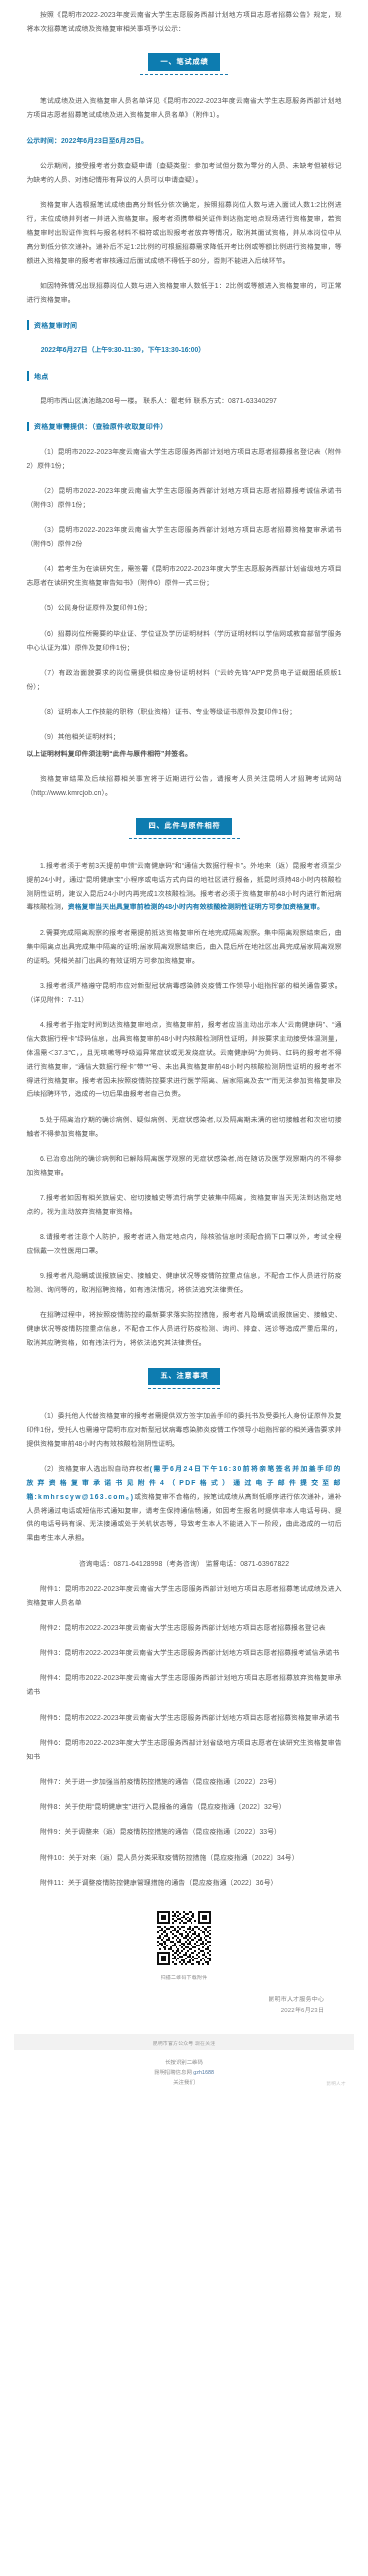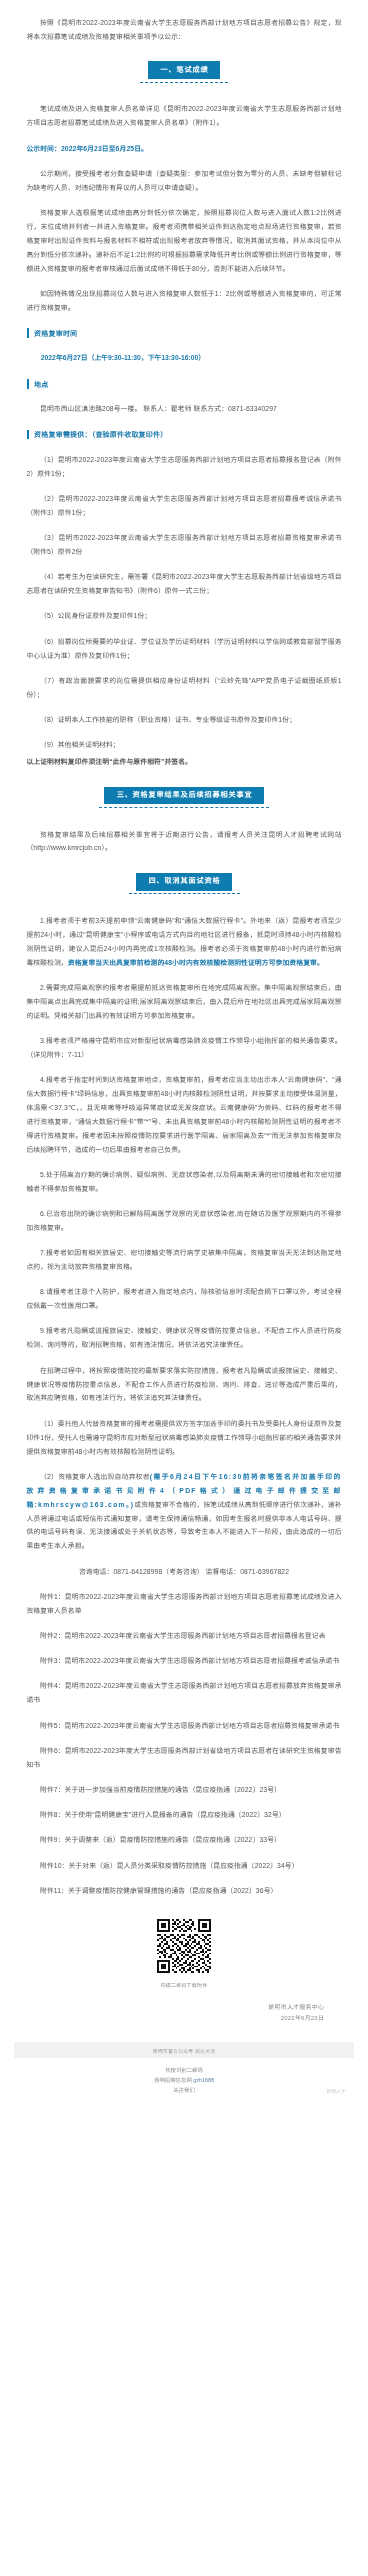--- a/index.html
+++ b/index.html
@@ -8,21 +8,21 @@
     background: #ffffff;
   }
   body {
     width: 368px;
     font-family: "Liberation Sans", "DejaVu Sans", sans-serif;
     color: #3e3e3e;
     -webkit-font-smoothing: antialiased;
   }
   .page {
     width: 340px;
-    margin: 16px auto;
+    margin: 8px auto;
     background: #ffffff;
     position: relative;
     padding: 0 0 0 0;
     box-sizing: border-box;
   }
   .body-wrap {
     padding: 0 12.4px;
     box-sizing: border-box;
   }
   
@@ -200,46 +200,46 @@
     <p class="para">（2）昆明市2022-2023年度云南省大学生志愿服务西部计划地方项目志愿者招募报考诚信承诺书（附件3）原件1份；</p>
     <p class="para">（3）昆明市2022-2023年度云南省大学生志愿服务西部计划地方项目志愿者招募资格复审承诺书（附件5）原件2份</p>
     <p class="para">（4）若考生为在读研究生，需签署《昆明市2022-2023年度大学生志愿服务西部计划省级地方项目志愿者在读研究生资格复审告知书》（附件6）原件一式三份；</p>
     <p class="para">（5）公民身份证原件及复印件1份；</p>
     <p class="para">（6）招募岗位所需要的毕业证、学位证及学历证明材料（学历证明材料以学信网或教育部留学服务中心认证为准）原件及复印件1份；</p>
     <p class="para">（7）有政治面貌要求的岗位需提供相应身份证明材料（“云岭先锋”APP党员电子证截图纸质版1份）；</p>
     <p class="para">（8）证明本人工作技能的职称（职业资格）证书、专业等级证书原件及复印件1份；</p>
     <p class="para tight">（9）其他相关证明材料；</p>
     <p class="para noindent blue-para">以上证明材料复印件须注明“此件与原件相符”并签名。</p>
 
+
+    <p class="para">资格复审结果及后续招募相关事宜将于近期进行公告，请报考人员关注昆明人才招聘考试网站（http://www.kmrcjob.cn）。</p>
+
     <div class="section-head">
-      <div class="banner">三、资格复审结果及后续招募相关事宜</div>
-      <div class="dashed" style="width:170px;"></div>
-    </div>
-
-    <p class="para">资格复审结果及后续招募相关事宜将于近期进行公告，请报考人员关注昆明人才招聘考试网站（http://www.kmrcjob.cn）。</p>
-
-    <div class="section-head">
-      <div class="banner">四、取消其面试资格</div>
+      <div class="banner">四、此件与原件相符</div>
       <div class="dashed" style="width:111px;"></div>
     </div>
 
     <p class="para">
       <span>1.报考者须于考前3天提前申领“云南健康码”和“通信大数据行程卡”。外地来（返）昆报考者须至少提前24小时，通过“昆明健康宝”小程序或电话方式向目的地社区进行报备，抵昆时须持48小时内核酸检测阴性证明，建议入昆后24小时内再完成1次核酸检测。报考者必须于资格复审前48小时内进行新冠病毒核酸检测，</span><span class="blue-bold">资格复审当天出具复审前检测的48小时内有效核酸检测阴性证明方可参加资格复审。</span>
     </p>
 
     <p class="para">2.需要完成隔离观察的报考者需提前抵达资格复审所在地完成隔离观察。集中隔离观察结束后，由集中隔离点出具完成集中隔离的证明;居家隔离观察结束后，由入昆后所在地社区出具完成居家隔离观察的证明。凭相关部门出具的有效证明方可参加资格复审。</p>
     <p class="para">3.报考者须严格遵守昆明市应对新型冠状病毒感染肺炎疫情工作领导小组指挥部的相关通告要求。（详见附件：7-11）</p>
     <p class="para">4.报考者于指定时间到达资格复审地点，资格复审前，报考者应当主动出示本人“云南健康码”、“通信大数据行程卡”绿码信息，出具资格复审前48小时内核酸检测阴性证明，并按要求主动接受体温测量，体温需＜37.3℃，，且无咳嗽等呼吸道异常症状或无发烧症状。云南健康码”为黄码、红码的报考者不得进行资格复审，“通信大数据行程卡”带“*”号、未出具资格复审前48小时内核酸检测阴性证明的报考者不得进行资格复审。报考者因未按照疫情防控要求进行医学隔离、居家隔离及去“*”而无法参加资格复审及后续招聘环节，造成的一切后果由报考者自己负责。</p>
     <p class="para">5.处于隔离治疗期的确诊病例、疑似病例、无症状感染者,以及隔离期未满的密切接触者和次密切接触者不得参加资格复审。</p>
     <p class="para">6.已治愈出院的确诊病例和已解除隔离医学观察的无症状感染者,尚在随访及医学观察期内的不得参加资格复审。</p>
     <p class="para">7.报考者如因有相关旅居史、密切接触史等流行病学史被集中隔离，资格复审当天无法到达指定地点的，视为主动放弃资格复审资格。</p>
     <p class="para">8.请报考者注意个人防护，报考者进入指定地点内，除核验信息时须配合摘下口罩以外，考试全程应佩戴一次性医用口罩。</p>
     <p class="para">9.报考者凡隐瞒或谎报旅居史、接触史、健康状况等疫情防控重点信息，不配合工作人员进行防疫检测、询问等的，取消招聘资格，如有违法情况，将依法追究法律责任。</p>
     <p class="para">在招聘过程中，将按照疫情防控的最新要求落实防控措施，报考者凡隐瞒或谎报旅居史、接触史、健康状况等疫情防控重点信息，不配合工作人员进行防疫检测、询问、排查、送诊等造成严重后果的，取消其应聘资格，如有违法行为，将依法追究其法律责任。</p>
 
+    <div class="section-head">
+      <div class="banner">五、注意事项</div>
+      <div class="dashed" style="width:72px;"></div>
+    </div>
 
     <p class="para">（1）委托他人代替资格复审的报考者需提供双方签字加盖手印的委托书及受委托人身份证原件及复印件1份，受托人也需遵守昆明市应对新型冠状病毒感染肺炎疫情工作领导小组指挥部的相关通告要求并提供资格复审前48小时内有效核酸检测阴性证明。</p>
 
     <p class="para">
       <span>（2）资格复审人选出现自动弃权者</span><span class="blue-bold wide">(需于6月24日下午16:30前将亲笔签名并加盖手印的放弃资格复审承诺书见附件4（PDF格式）通过电子邮件提交至邮箱:kmhrscyw@163.com。)</span><span>或资格复审不合格的，按笔试成绩从高到低顺序进行依次递补，递补人员将通过电话或短信形式通知复审，请考生保持通信畅通，如因考生报名时提供非本人电话号码、提供的电话号码有误、无法接通或处于关机状态等，导致考生本人不能进入下一阶段，由此造成的一切后果由考生本人承担。</span>
     </p>
 
     <p class="para noindent" style="text-align:center;">咨询电话：0871-64128998（考务咨询）  监督电话：0871-63967822</p>
 
     <p class="para">附件1：昆明市2022-2023年度云南省大学生志愿服务西部计划地方项目志愿者招募笔试成绩及进入资格复审人员名单</p>

